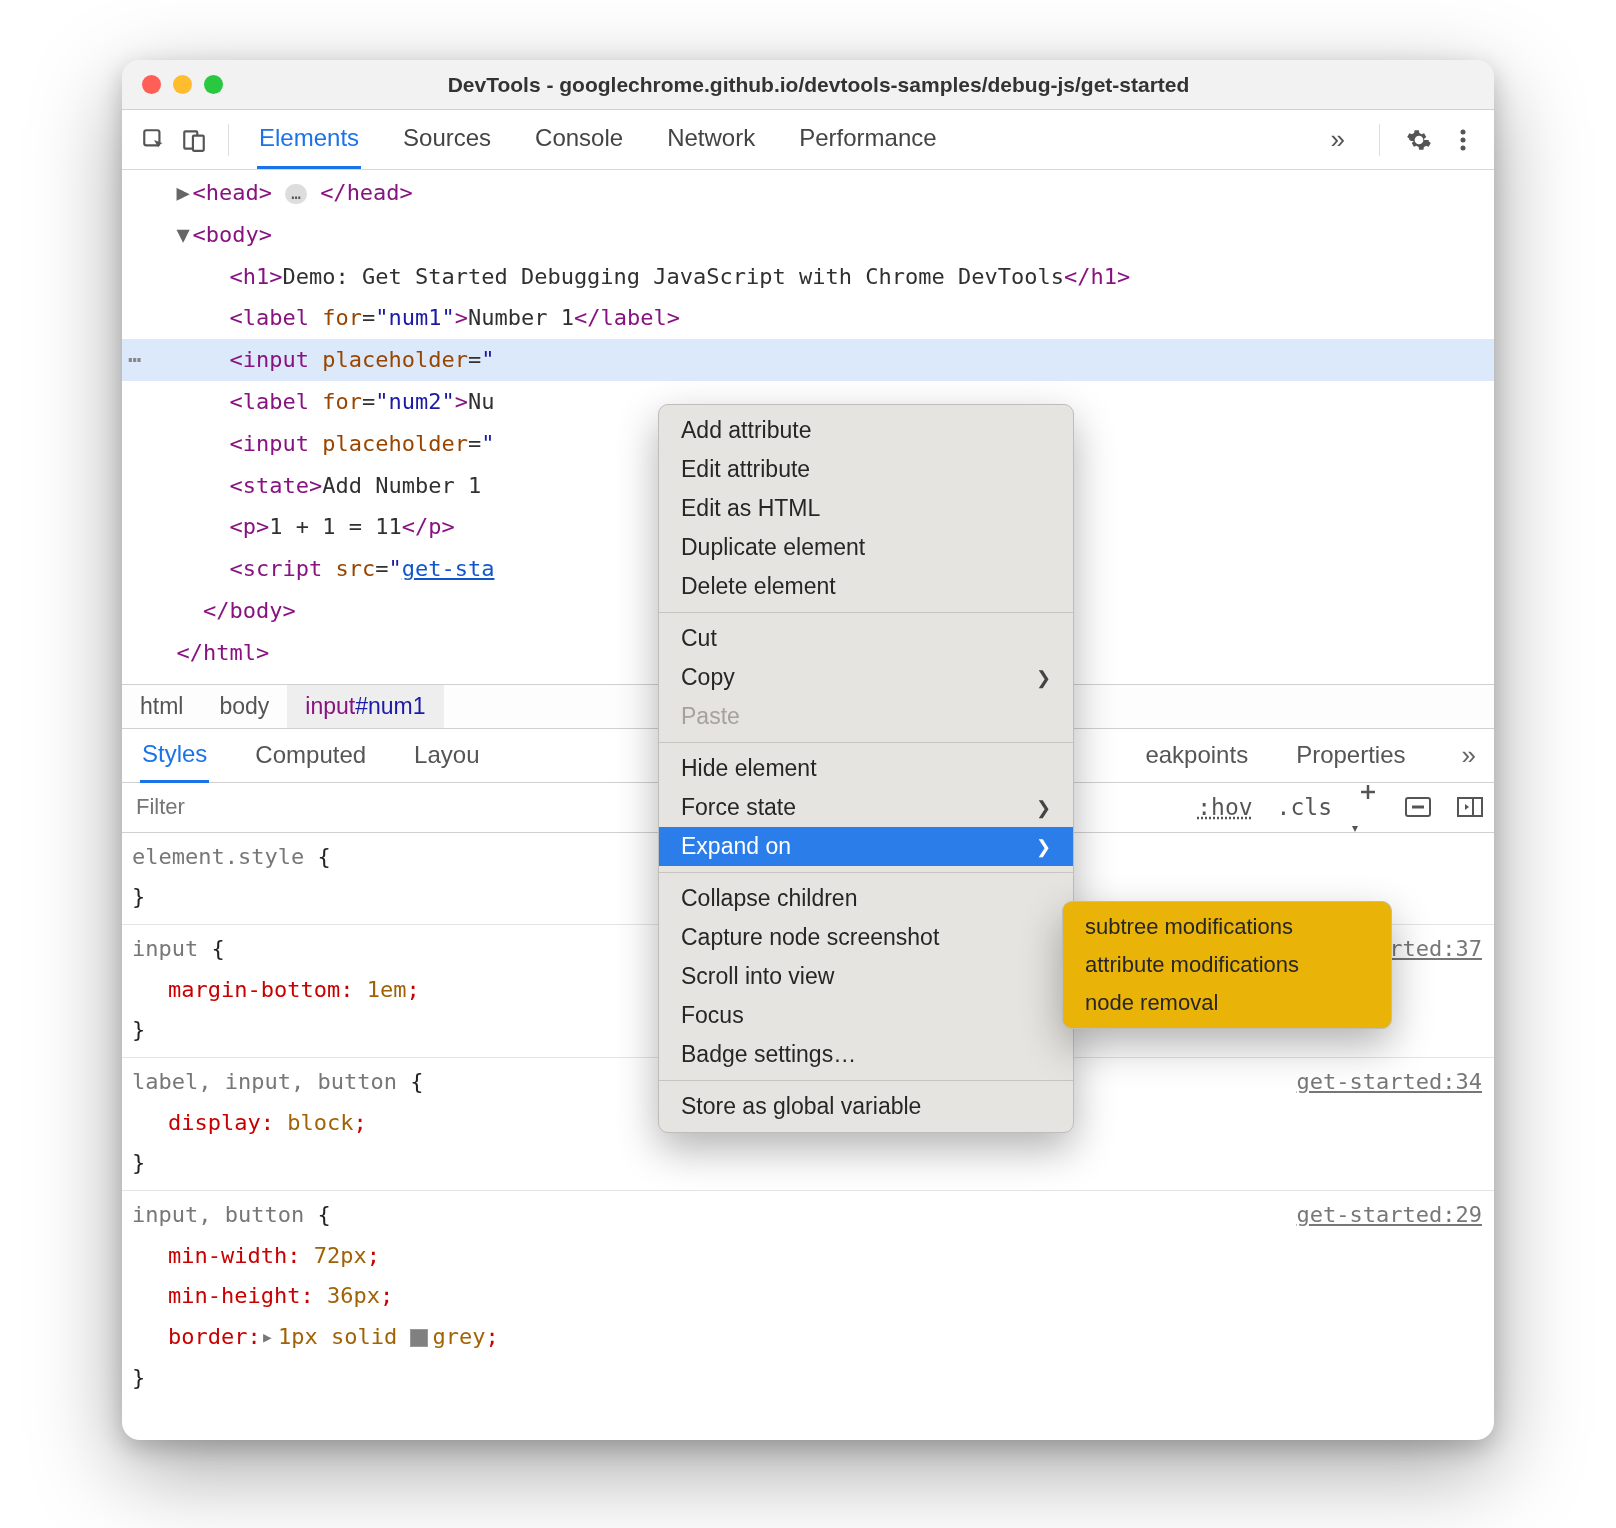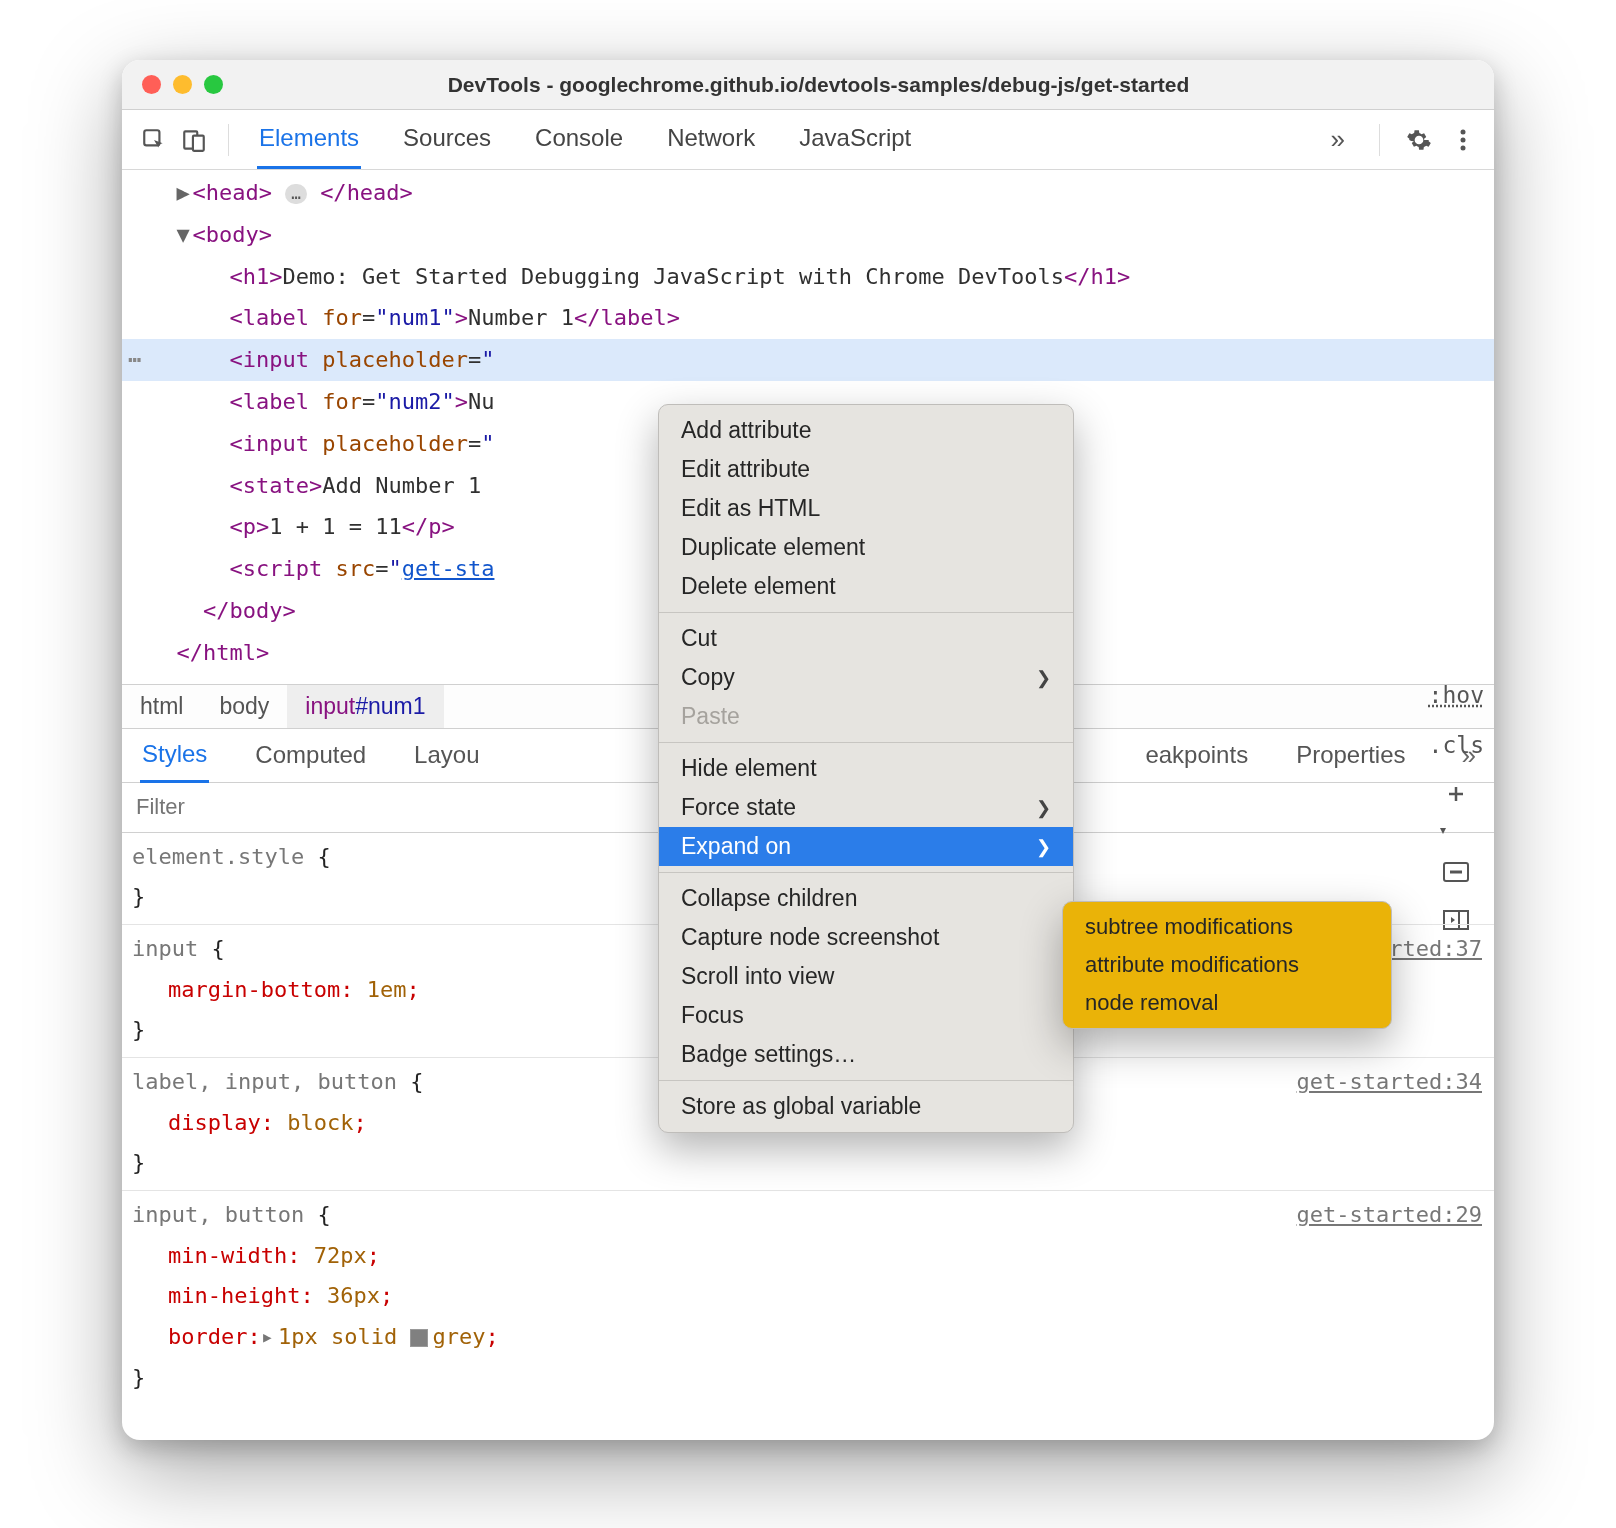--- a/index.html
+++ b/index.html
@@ -135,21 +135,20 @@
     padding: 0 10px;
   }
   .filter-input {
     border: none; outline: none; font-size: 22px; color: #666;
     padding: 6px 4px; flex: 0 0 420px;
   }
   .filter-right {
     margin-left: auto; display: flex; align-items: center; gap: 24px;
     font-size: 23px; color: #555;
     font-family: "SF Mono", Menlo, monospace;
-    flex-direction: column;
   }
   .filter-right .hov { text-decoration: underline dotted; }
   .filter-right .iconbtn { font-size: 26px; }
 
   
   .rules {
     font-family: "SF Mono", Menlo, Consolas, monospace;
     font-size: 22px;
     line-height: 1.85;
     color: #222;
@@ -241,21 +240,21 @@
         <rect x="3" y="4" width="12" height="16" rx="1"></rect>
         <rect x="11" y="8" width="10" height="14" rx="1" fill="#fff"></rect>
       </svg>
     </div>
     <div class="tool-sep"></div>
     <div class="tabs">
       <div class="tab active">Elements</div>
       <div class="tab">Sources</div>
       <div class="tab">Console</div>
       <div class="tab">Network</div>
-      <div class="tab">JavaScript</div>
+      <div class="tab">Performance</div>
     </div>
     <div class="toolbar-right">
       <div class="more-chevrons">»</div>
       <div class="tool-sep"></div>
       <div class="gear-icon">
         <svg width="26" height="26" viewBox="0 0 24 24" fill="#555">
           <path d="M12 8a4 4 0 100 8 4 4 0 000-8zm9 4a7 7 0 01-.1 1.2l2 1.6-2 3.4-2.4-1a7 7 0 01-2 1.2l-.4 2.6h-4l-.4-2.6a7 7 0 01-2-1.2l-2.4 1-2-3.4 2-1.6A7 7 0 013 12a7 7 0 01.1-1.2l-2-1.6 2-3.4 2.4 1a7 7 0 012-1.2L7.9 3h4l.4 2.6a7 7 0 012 1.2l2.4-1 2 3.4-2 1.6c.1.4.1.8.1 1.2z"></path>
         </svg>
       </div>
       <div class="kebab-icon">

